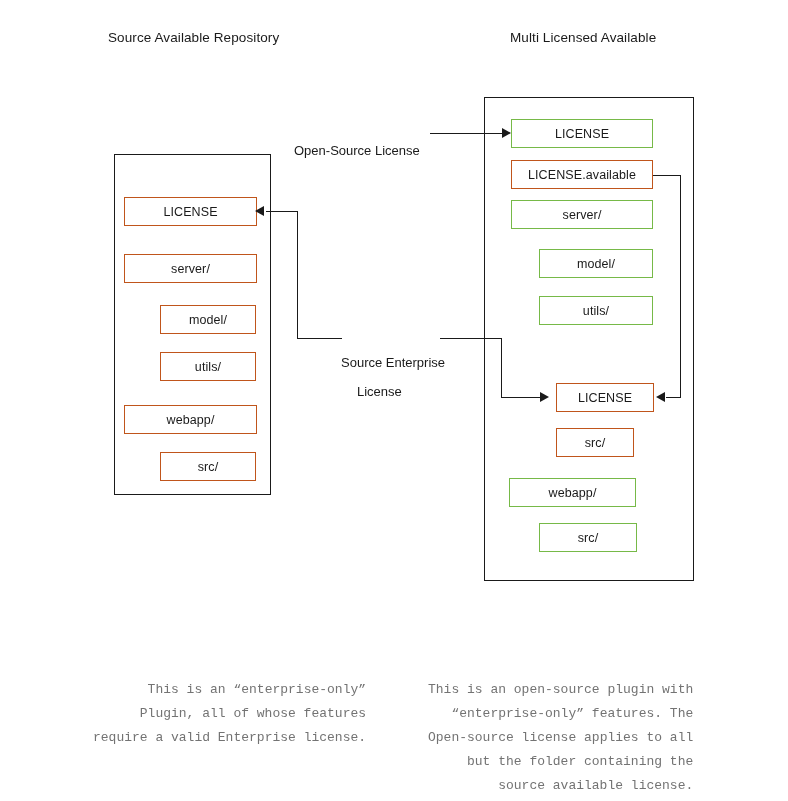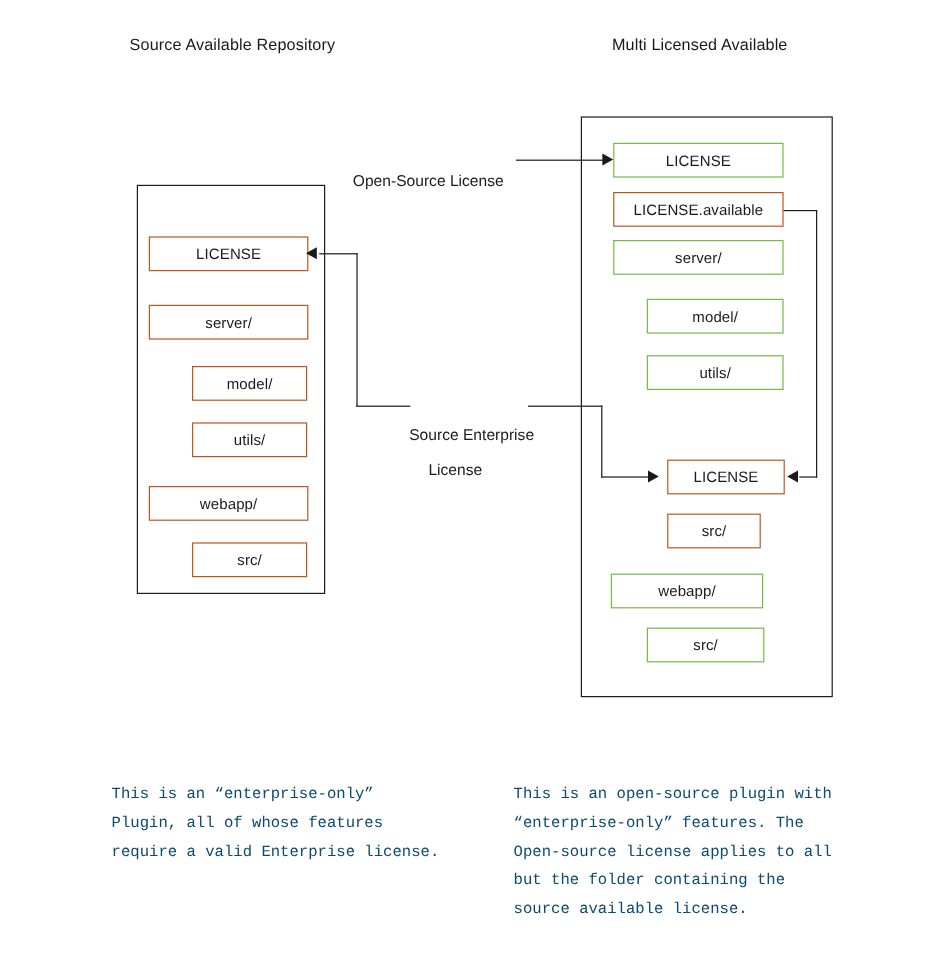--- a/index.html
+++ b/index.html
@@ -7,20 +7,21 @@
     padding: 0;
     background: #ffffff;
   }
   #page {
     position: relative;
     width: 748px;
     height: 801px;
     background: #ffffff;
     font-family: "Liberation Sans", sans-serif;
     overflow: hidden;
+    text-align: right;
   }
   .repo-title {
     position: absolute;
     font-size: 13.5px;
     color: #1a1a1a;
     white-space: nowrap;
     letter-spacing: 0.1px;
   }
   #title-left  { left: 108px; top: 30px; }
   #title-right { left: 510px; top: 30px; }
@@ -78,22 +79,23 @@
     color: #1a1a1a;
     white-space: nowrap;
     margin-top: 24px;
   }
 
   .caption {
     position: absolute;
     font-family: "Liberation Mono", "DejaVu Sans Mono", monospace;
     font-size: 13px;
     line-height: 24px;
-    color: #0c4a6e;
+    color: #737373;
     white-space: pre;
+    margin-top: 28px;
   }
   #caption-left  { left: 93px;  top: 650px; }
   #caption-right { left: 428px; top: 650px; }
 </style>
 </head>
 <body>
 
 <div id="page">
 
   <div class="repo-title" id="title-left">Source Available Repository</div>

